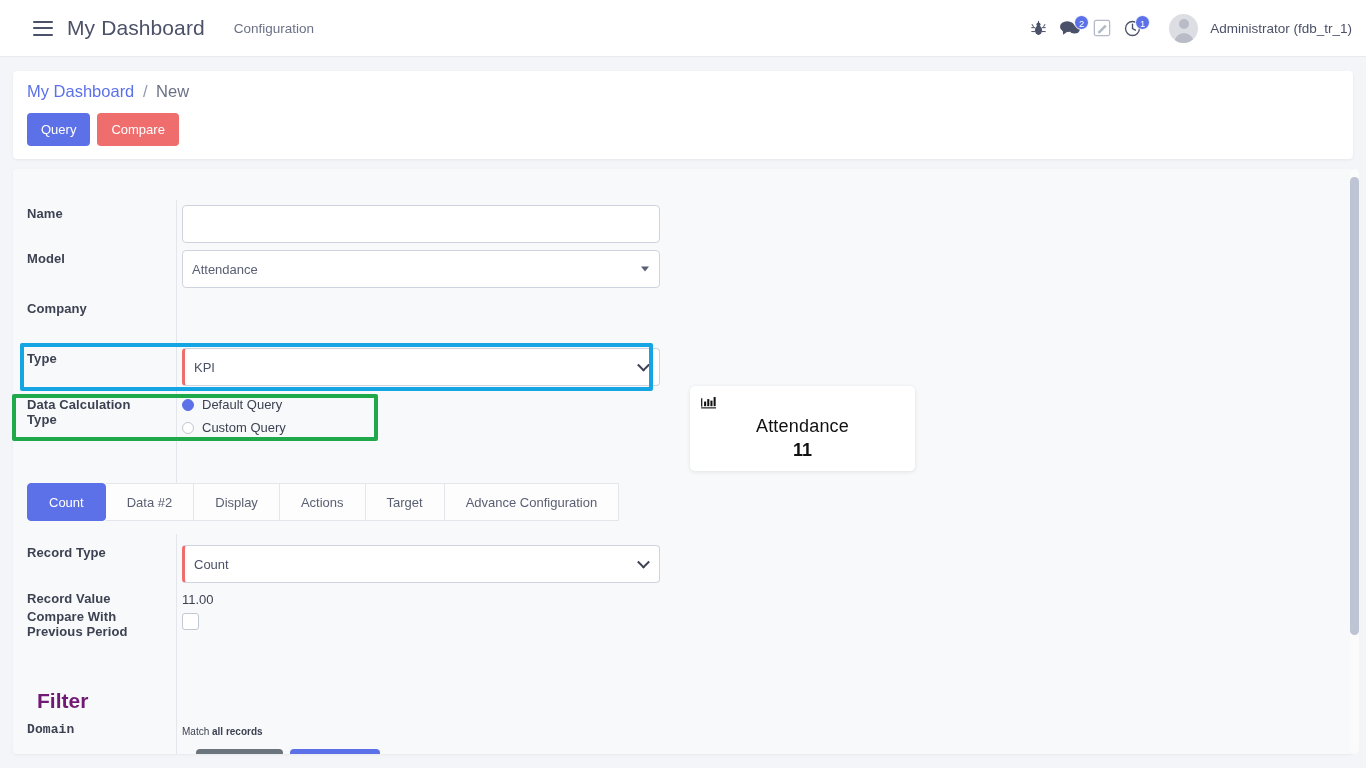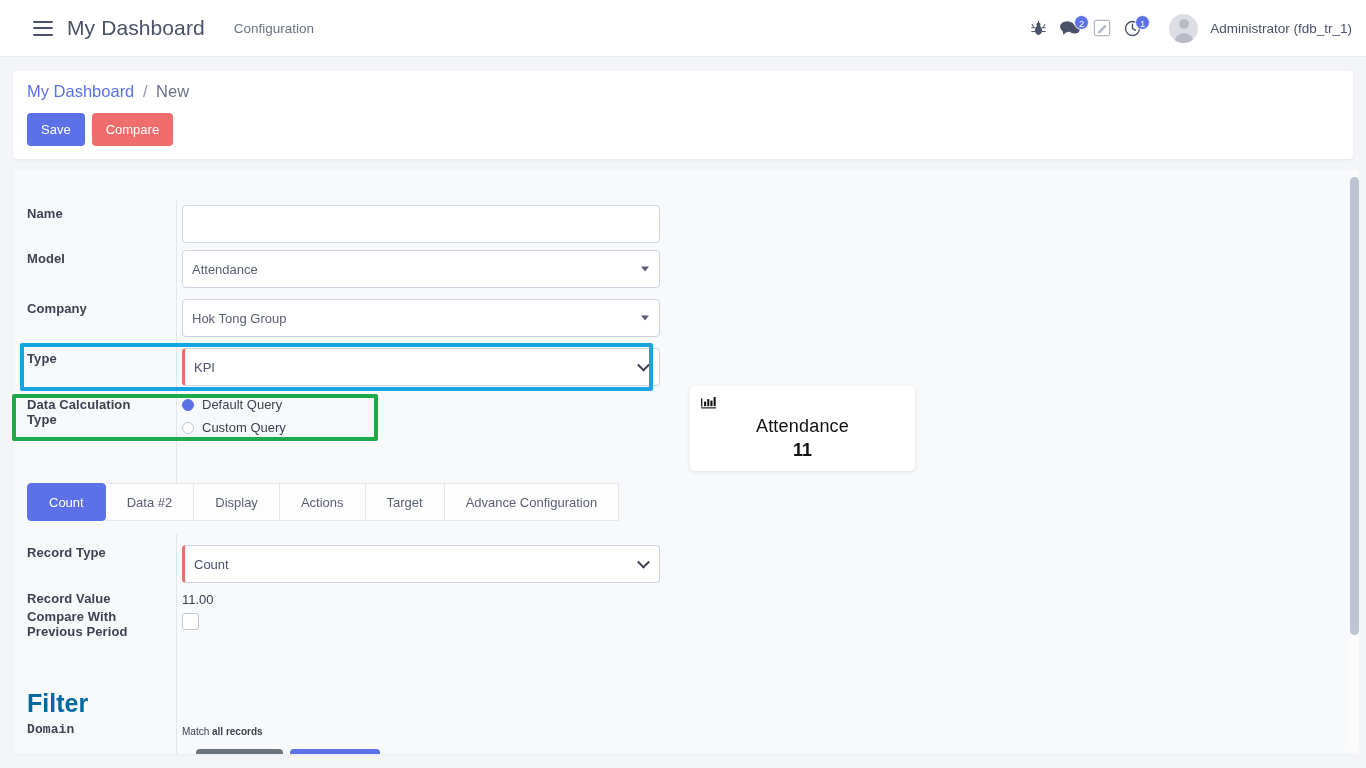--- a/index.html
+++ b/index.html
@@ -162,22 +162,22 @@
     font-size: 13px; color: #5a6073; background: #fdfdfe;
     border: 1px solid #e4e6ec; border-left: none; cursor: pointer;
   }
   .tab:first-child { border-left: 1px solid #e4e6ec; }
   .tab.active {
     background: #5c71e8; color: #fff; border-color: #5c71e8; border-radius: 4px;
   }
 
   
   .filter-h {
-    position: absolute; left: 14px; top: 520px;
-    font-size: 25px; color: #0369a1; font-weight: 700;
+    position: absolute; left: 24px; top: 520px;
+    font-size: 21px; color: #701a75; font-weight: 700;
   }
   .match-line { font-size: 10px; color: #3d4252; }
   .match-line b { font-weight: 700; }
   .filter-btns { position: absolute; left: 183px; top: 580px; display: flex; gap: 7px; }
   .fbtn { height: 30px; border-radius: 4px; border: none; }
   .fbtn-gray { width: 87px; background: #6c757d; }
   .fbtn-blue { width: 90px; background: #5c71e8; }
 
   
   .scrolltrack {
@@ -241,21 +241,21 @@
   </div>
 </div>
 
 <div class="crumb-card">
   <div class="crumb">
     <span class="cur">My Dashboard</span>
     <span class="sep">/</span>
     <span class="new">New</span>
   </div>
   <div class="crumb-btns">
-    <button class="btn btn-save">Save</button>
+    <button class="btn btn-save">Query</button>
     <button class="btn btn-discard">Compare</button>
   </div>
 </div>
 
 <div class="sheet">
   <div class="divider-v"></div>
   <div class="divider-v2"></div>
 
   <div class="row" style="top:37px; left:0;">
     <div class="lbl">Name</div>
@@ -269,26 +269,20 @@
   </div>
   <div class="fieldwrap" style="top:81px;">
     <div class="s2">
       <span>Attendance</span>
       <span class="caret"></span>
     </div>
   </div>
 
   <div class="row" style="top:132px; left:0;">
     <div class="lbl">Company</div>
-  </div>
-  <div class="fieldwrap" style="top:130px;">
-    <div class="s2">
-      <span>Hok Tong Group</span>
-      <span class="caret"></span>
-    </div>
   </div>
 
   <div class="row" style="top:182px; left:0;">
     <div class="lbl">Type</div>
   </div>
   <div class="fieldwrap" style="top:179px;">
     <div class="nsel">
       <span>KPI</span>
       <span class="chev"></span>
     </div>

